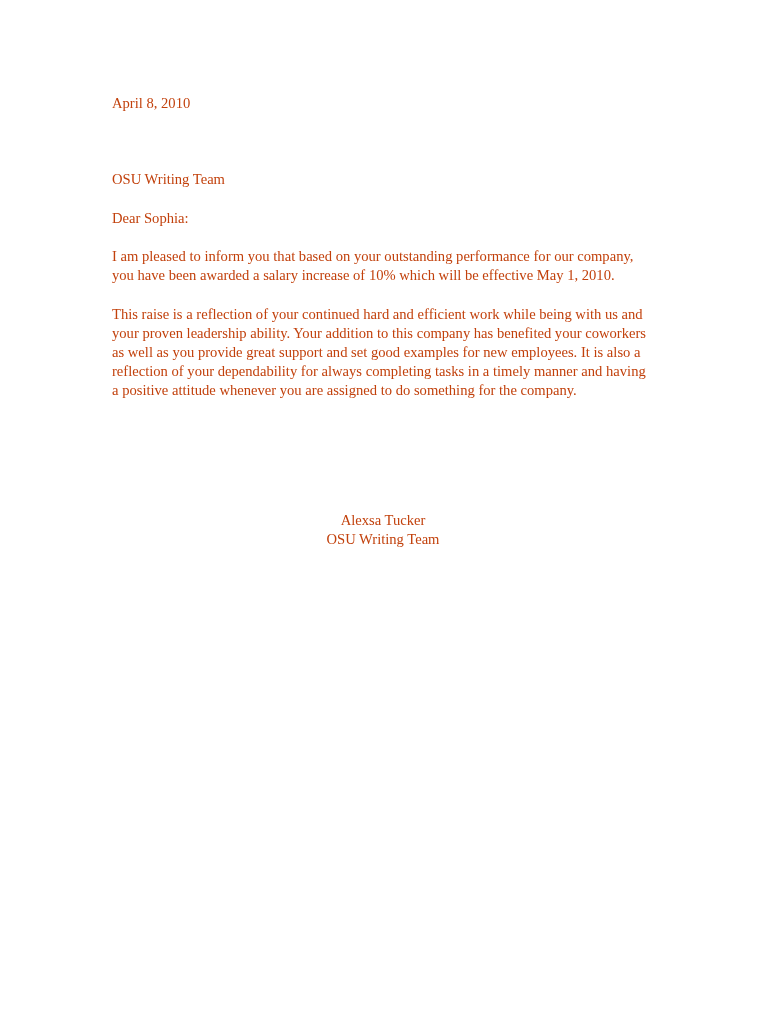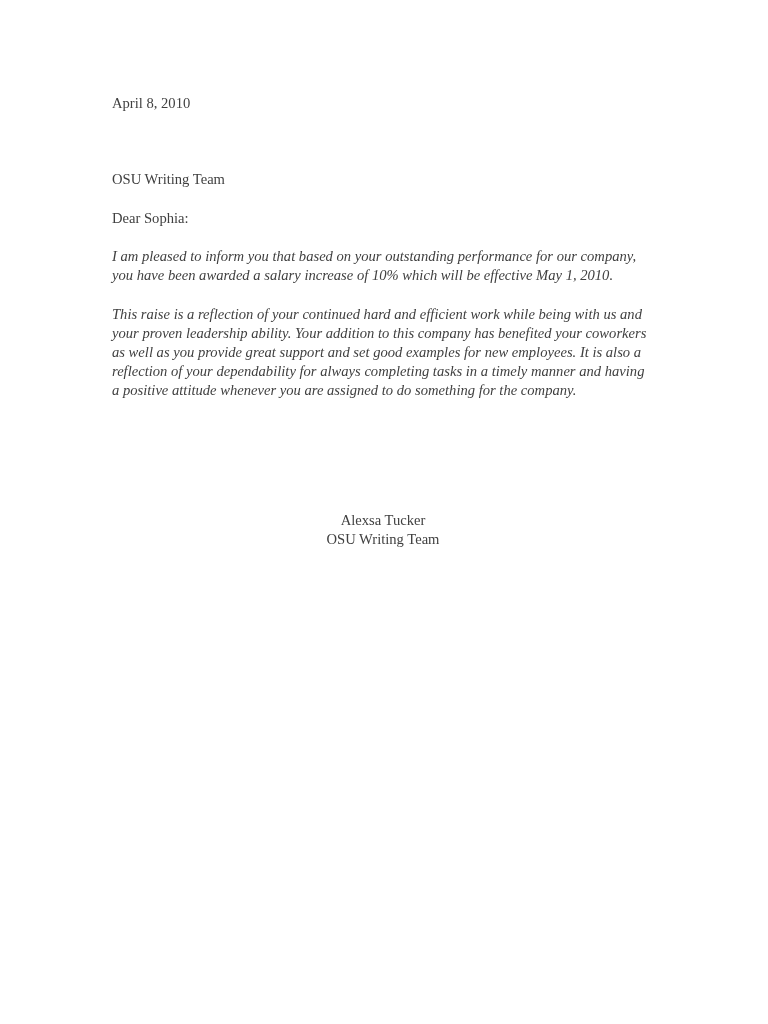--- a/index.html
+++ b/index.html
@@ -20,21 +20,21 @@
     left: 0;
     width: 768px;
     height: 1024px;
     background: #ffffff;
   }
   .letter {
     position: absolute;
     left: 112px;
     top: 94px;
     width: 542px;
-    color: #404040;
+    color: #c2410c;
     font-size: 14.6px;
     line-height: 19.2px;
     text-rendering: optimizeLegibility;
   }
   .block {
     margin: 0;
   }
   .date-line {
     margin: 0 0 0 0;
   }
@@ -48,21 +48,20 @@
   .gap-line {
     height: 19.2px;
   }
   .salutation {
     margin: 0;
     white-space: nowrap;
   }
   .para {
     margin: 0;
     text-align: left;
-    font-style: italic;
   }
   .closing {
     margin: 0;
     white-space: nowrap;
   }
   .signature-space {
     height: 72px;
   }
   .sig-line {
     margin: 0;

